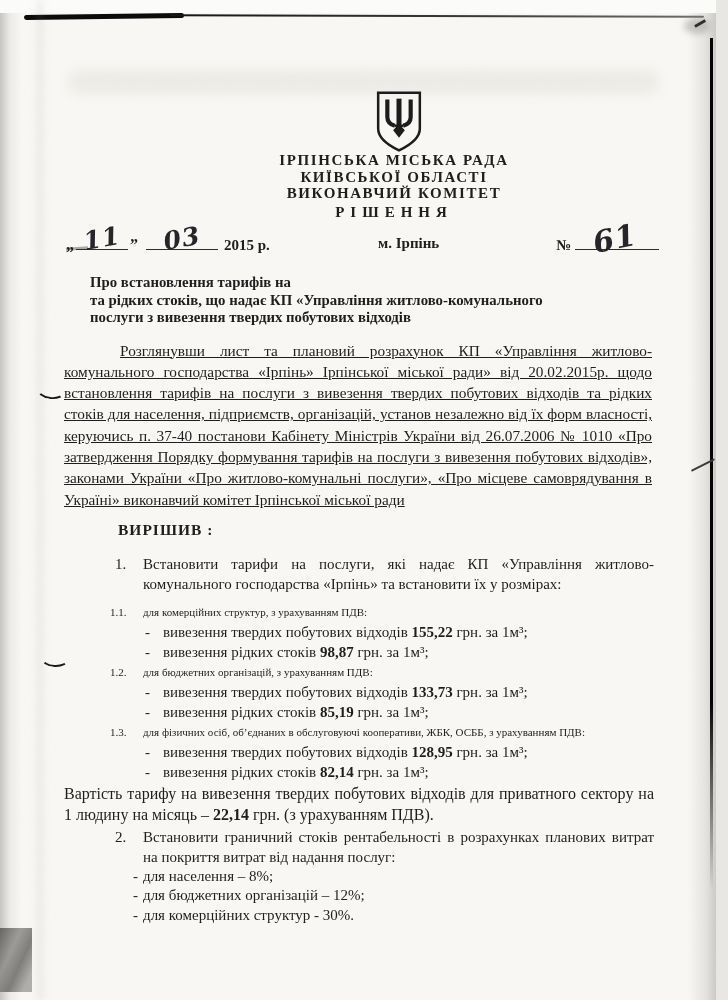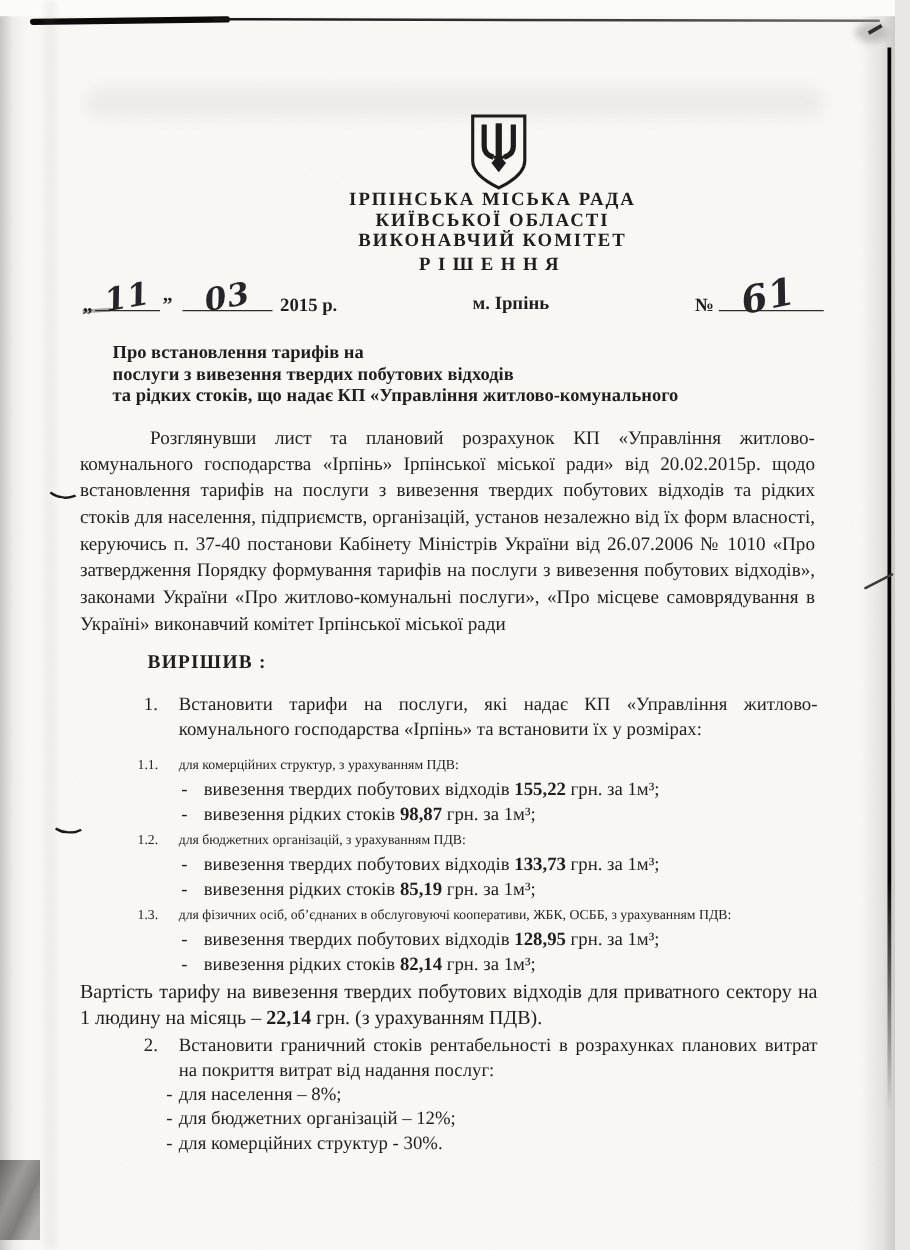--- a/index.html
+++ b/index.html
@@ -39,21 +39,21 @@
   .day-slot{width:52px;margin:0 2px;}
   .month-slot{width:72px;margin:0 6px 0 8px;}
   .num-slot{width:84px;margin-left:4px;}
   .hand{position:absolute;left:50%;bottom:-4px;transform:translateX(-50%) rotate(-10deg);
         font-family:"DejaVu Serif",serif;font-style:italic;font-weight:600;font-size:25px;color:#26262a;letter-spacing:1px;}
   .hand.big{font-size:30px;bottom:-7px;transform:translateX(-55%) rotate(-12deg);}
   .q{font-size:16px;}
   
   .doc-body{position:absolute;left:0;top:274px;right:0;}
   .title{margin-left:90px;width:565px;font-weight:bold;font-size:14.8px;line-height:17.5px;}
-  .body-par{margin:13px 64px 4px 64px;text-align:justify;text-indent:56px;font-size:15.3px;line-height:21.3px;}
+  .body-par{margin:13px 64px 4px 64px;text-align:justify;text-indent:56px;font-size:15.3px;line-height:21.3px;text-decoration:underline;}
   .resolved{margin:11px 0 0 118px;font-weight:bold;font-size:15.5px;letter-spacing:1px;}
   .num-item{position:relative;margin-top:15px;padding-left:143px;padding-right:62px;text-align:justify;font-size:15px;line-height:20px;}
   .num-item .num{position:absolute;left:115px;}
   .sub-item{position:relative;margin-top:8px;padding-left:143px;padding-right:48px;text-align:justify;font-size:11px;line-height:20px;}
   .sub-item .num{position:absolute;left:110px;}
   .dash-item{position:relative;padding-left:163px;padding-right:48px;font-size:15px;line-height:20px;}
   .dash-item .dash{position:absolute;left:145px;}
   .note{margin:1px 62px 0 64px;text-align:justify;font-size:16px;line-height:21px;}
   .item2{margin-top:2px;}
   .bullet{margin-left:133px;font-size:15px;line-height:19.5px;}
@@ -105,22 +105,22 @@
       <div class="city">м. Ірпінь</div>
       <div class="num-group">
         <span class="txt">№</span><span class="slot num-slot"><i class="hand big">61</i></span>
       </div>
     </div>
 
     <div class="doc-body">
 
       <div class="title">
         <div>Про встановлення тарифів на</div>
+        <div>та рідких стоків, що надає КП «Управління житлово-комунального</div>
         <div>послуги з вивезення твердих побутових відходів</div>
-        <div>та рідких стоків, що надає КП «Управління житлово-комунального</div>
       </div>
 
       <p class="body-par">Розглянувши лист та плановий розрахунок КП «Управління житлово-комунального господарства «Ірпінь» Ірпінської міської ради» від 20.02.2015р. щодо встановлення тарифів на послуги з вивезення твердих побутових відходів та рідких стоків для населення, підприємств, організацій, установ незалежно від їх форм власності, керуючись п. 37-40 постанови Кабінету Міністрів України від 26.07.2006 № 1010 «Про затвердження Порядку формування тарифів на послуги з вивезення побутових відходів», законами України «Про житлово-комунальні послуги», «Про місцеве самоврядування в Україні» виконавчий комітет Ірпінської міської ради</p>
 
       <div class="resolved">ВИРІШИВ :</div>
 
       <div class="num-item">
         <span class="num">1.</span>
         <span class="txt">Встановити тарифи на послуги, які надає КП «Управління житлово-комунального господарства «Ірпінь» та встановити їх у розмірах:</span>
       </div>

